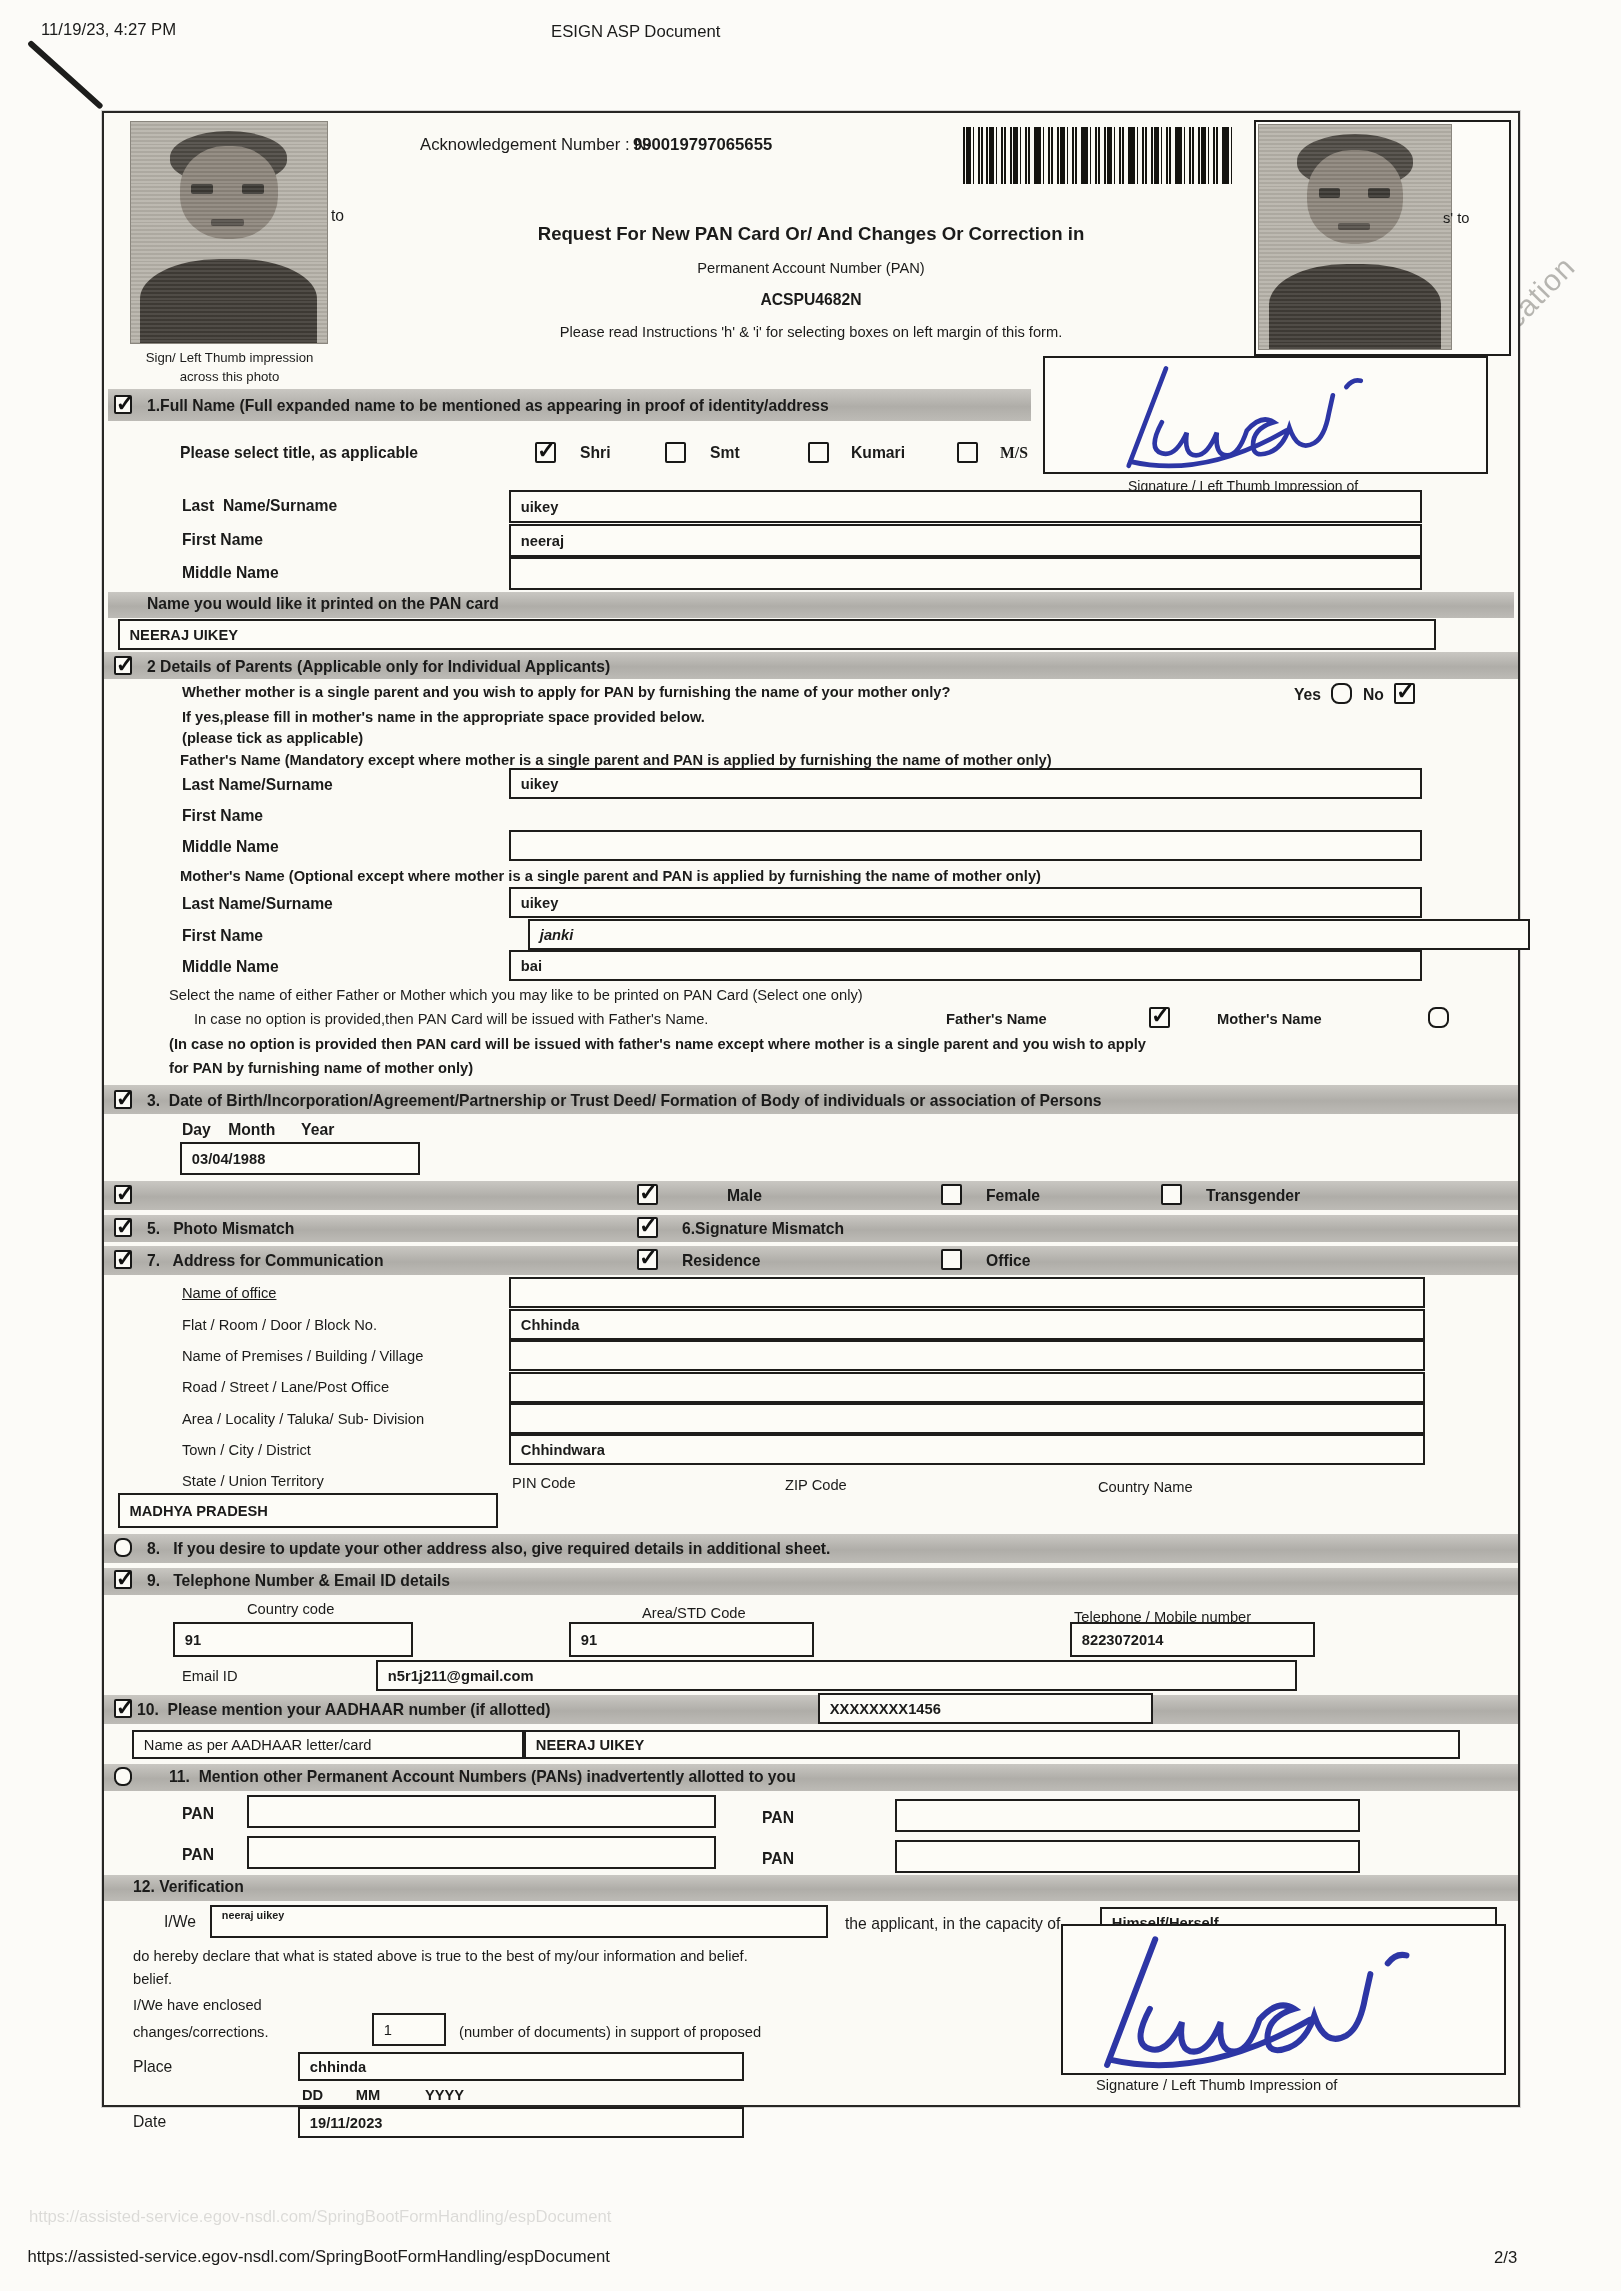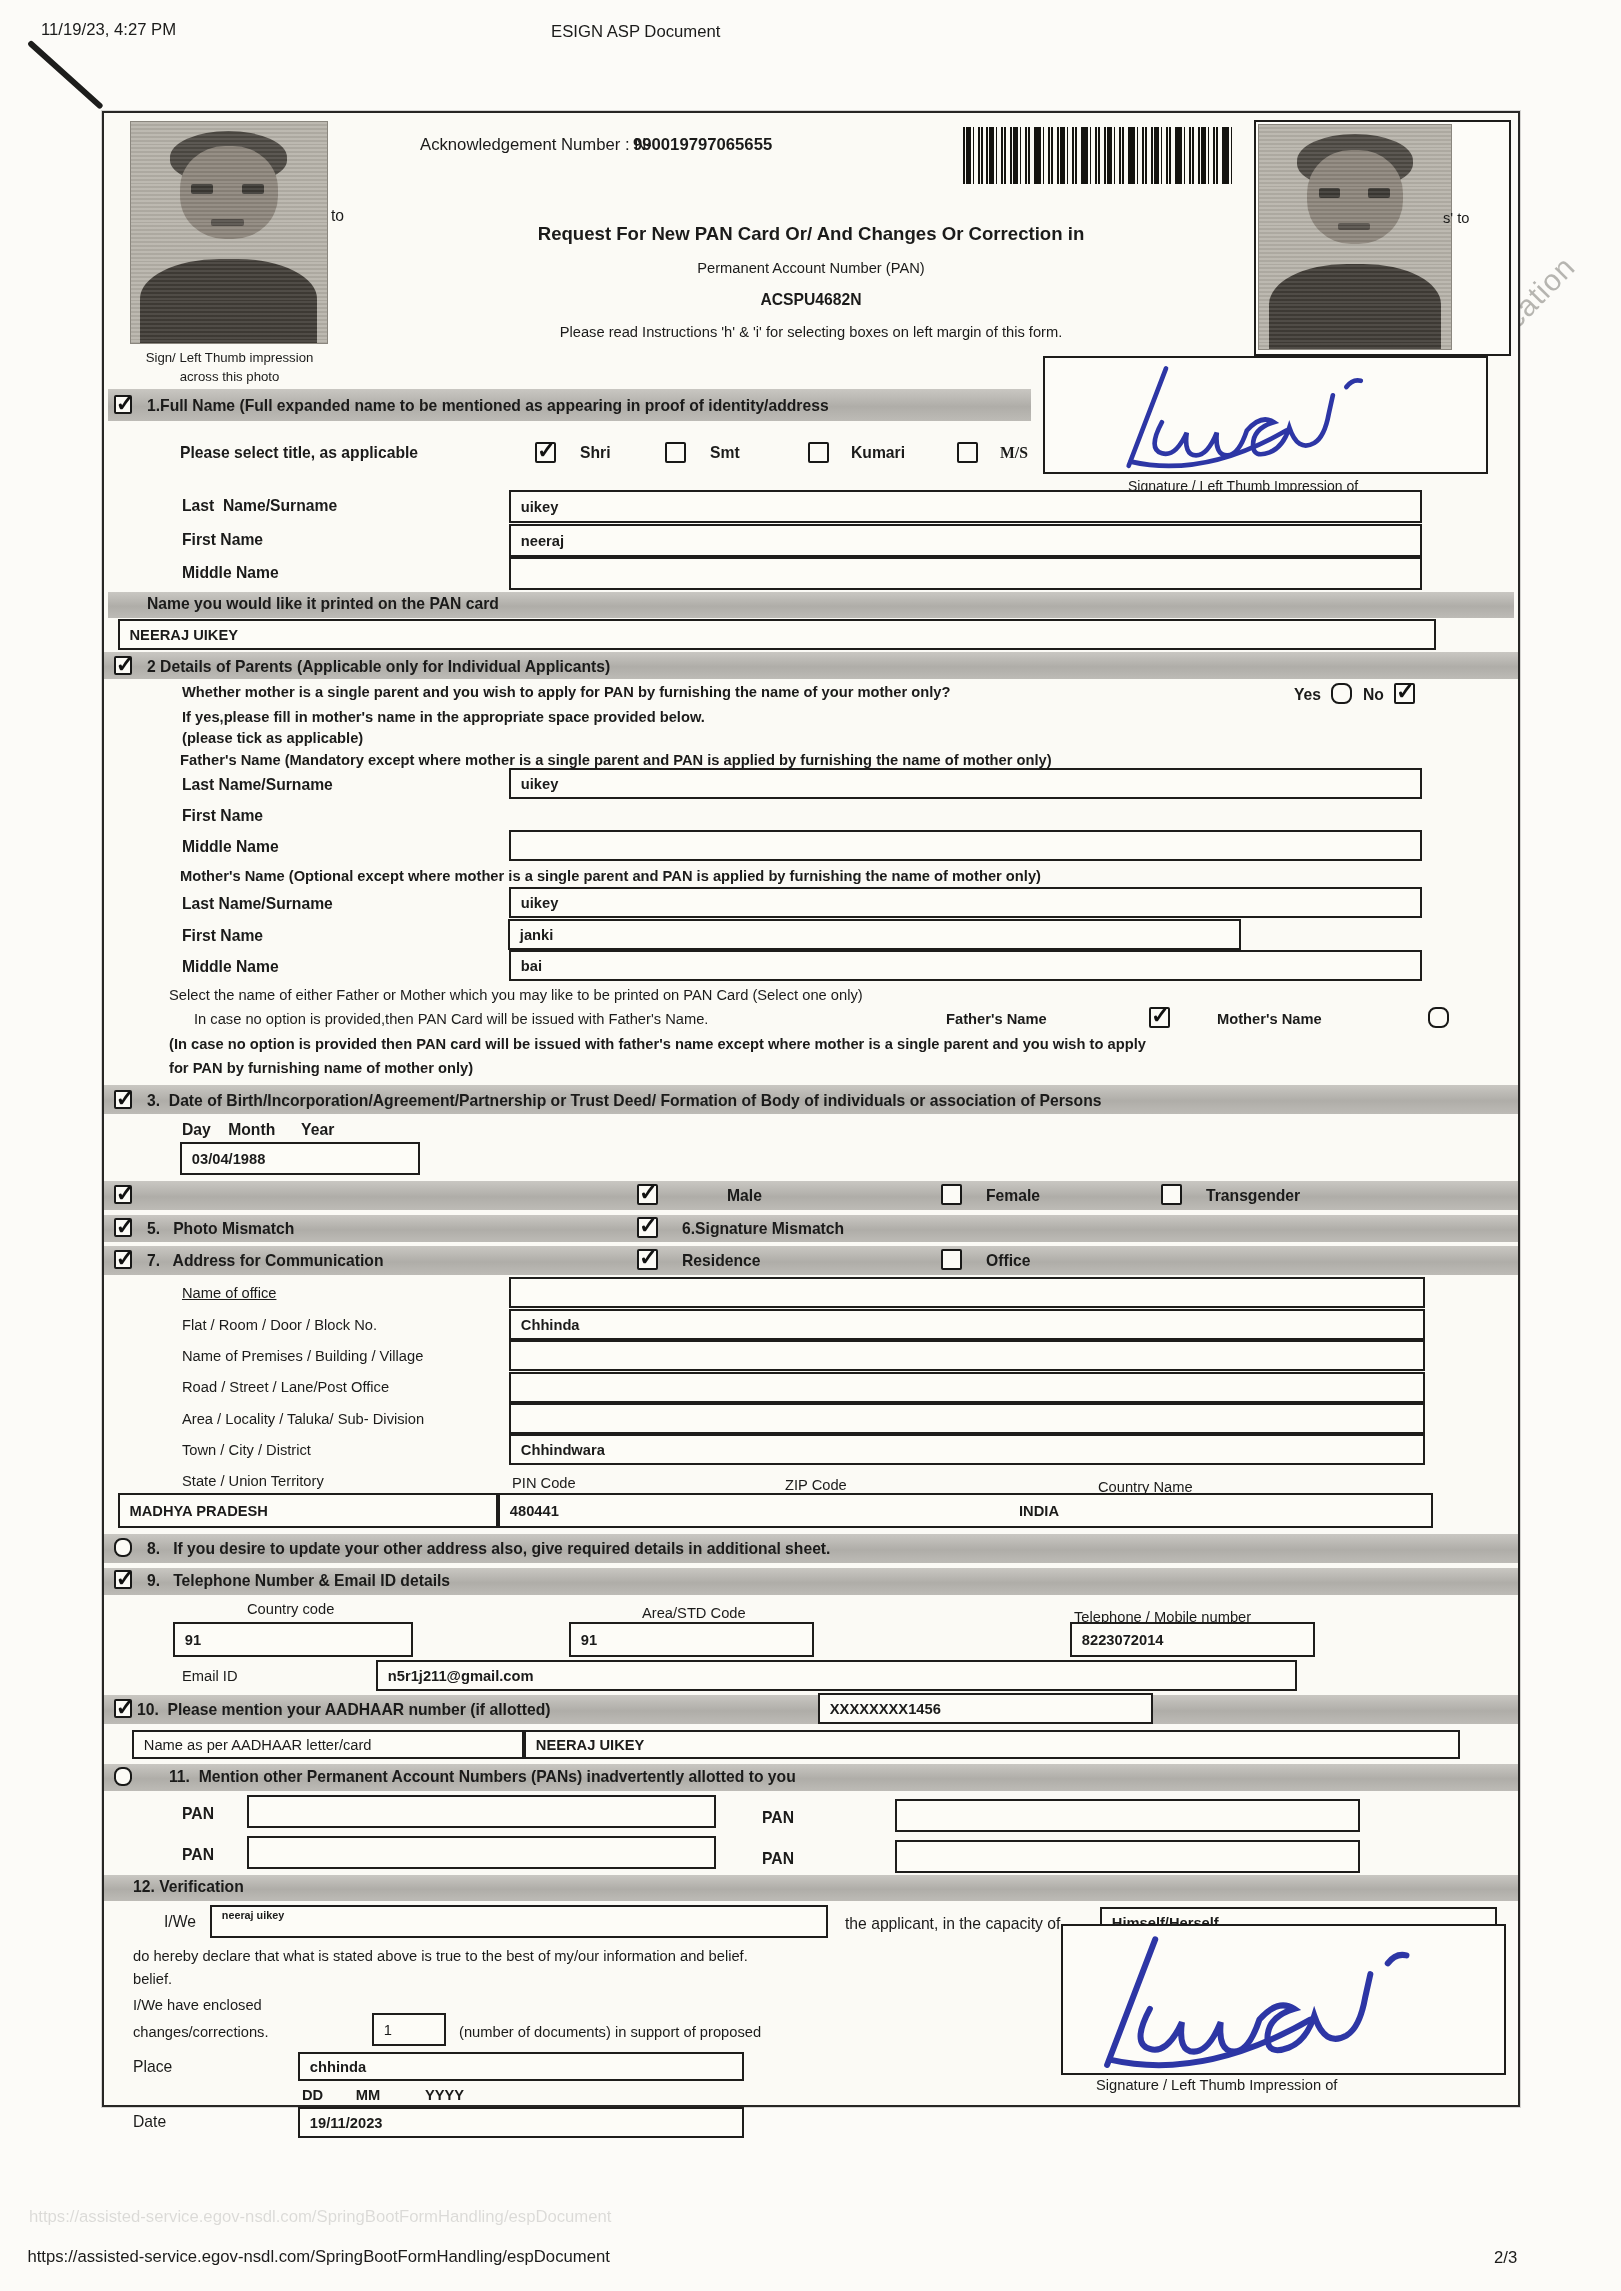--- a/index.html
+++ b/index.html
@@ -160,21 +160,21 @@
     <div class="box" style="left:405px;top:717px;width:913px;height:31px;">
         <span></span>
       </div>
 
     <span class="t f15 b" style="left:76px;top:755px;">Mother's Name (Optional except where mother is a single parent and PAN is applied by furnishing the name of mother only)</span>
     <span class="t f16 b" style="left:78px;top:782px;">Last Name/Surname</span>
     <div class="box" style="left:405px;top:774px;width:913px;height:31px;">
         <span>uikey</span>
       </div>
     <span class="t f16 b" style="left:78px;top:814px;">First Name</span>
-    <div class="box" style="left:404px;top:806px;width:733px;height:31px;">
+    <div class="box" style="left:424px;top:806px;width:1002px;height:31px;font-style:italic;">
         <span>janki</span>
       </div>
     <span class="t f16 b" style="left:78px;top:845px;">Middle Name</span>
     <div class="box" style="left:405px;top:837px;width:913px;height:31px;">
         <span>bai</span>
       </div>
 
     <span class="t f15" style="left:65px;top:874px;">Select the name of either Father or Mother which you may like to be printed on PAN Card (Select one only)</span>
     <span class="t f15" style="left:90px;top:898px;">In case no option is provided,then PAN Card will be issued with Father's Name.</span>
     <span class="t f15 b" style="left:842px;top:898px;">Father's Name</span>
@@ -241,24 +241,20 @@
         <span>Chhindwara</span>
       </div>
 
     <span class="t f15" style="left:78px;top:1360px;">State / Union Territory</span>
     <span class="t f15" style="left:408px;top:1362px;">PIN Code</span>
     <span class="t f15" style="left:681px;top:1364px;">ZIP Code</span>
     <span class="t f15" style="left:994px;top:1366px;">Country Name</span>
     <div class="box" style="left:13.7px;top:1380px;width:380px;height:35px;">
         <span>MADHYA PRADESH</span>
       </div>
-    <div class="box" style="left:394px;top:1380px;width:935px;height:35px;">
-      <span>480441</span>
-      <span style="position:absolute;left:519px;">INDIA</span>
-    </div>
 
     <div class="band" style="left:0;top:1421px;width:1414px;height:29px;"></div>
     <span class="cb sm rnd" style="left:9.8px;top:1425px;"></span>
     <span class="t f16 b" style="left:43px;top:1427px;">8.   If you desire to update your other address also, give required details in additional sheet.</span>
 
     <div class="band" style="left:0;top:1455px;width:1414px;height:27.4px;"></div>
     <span class="cb sm on" style="left:9.8px;top:1457px;"></span>
     <span class="t f16 b" style="left:43px;top:1459px;">9.   Telephone Number &amp; Email ID details</span>
     <span class="t f15" style="left:143px;top:1488px;">Country code</span>
     <span class="t f15" style="left:538px;top:1492px;">Area/STD Code</span>

